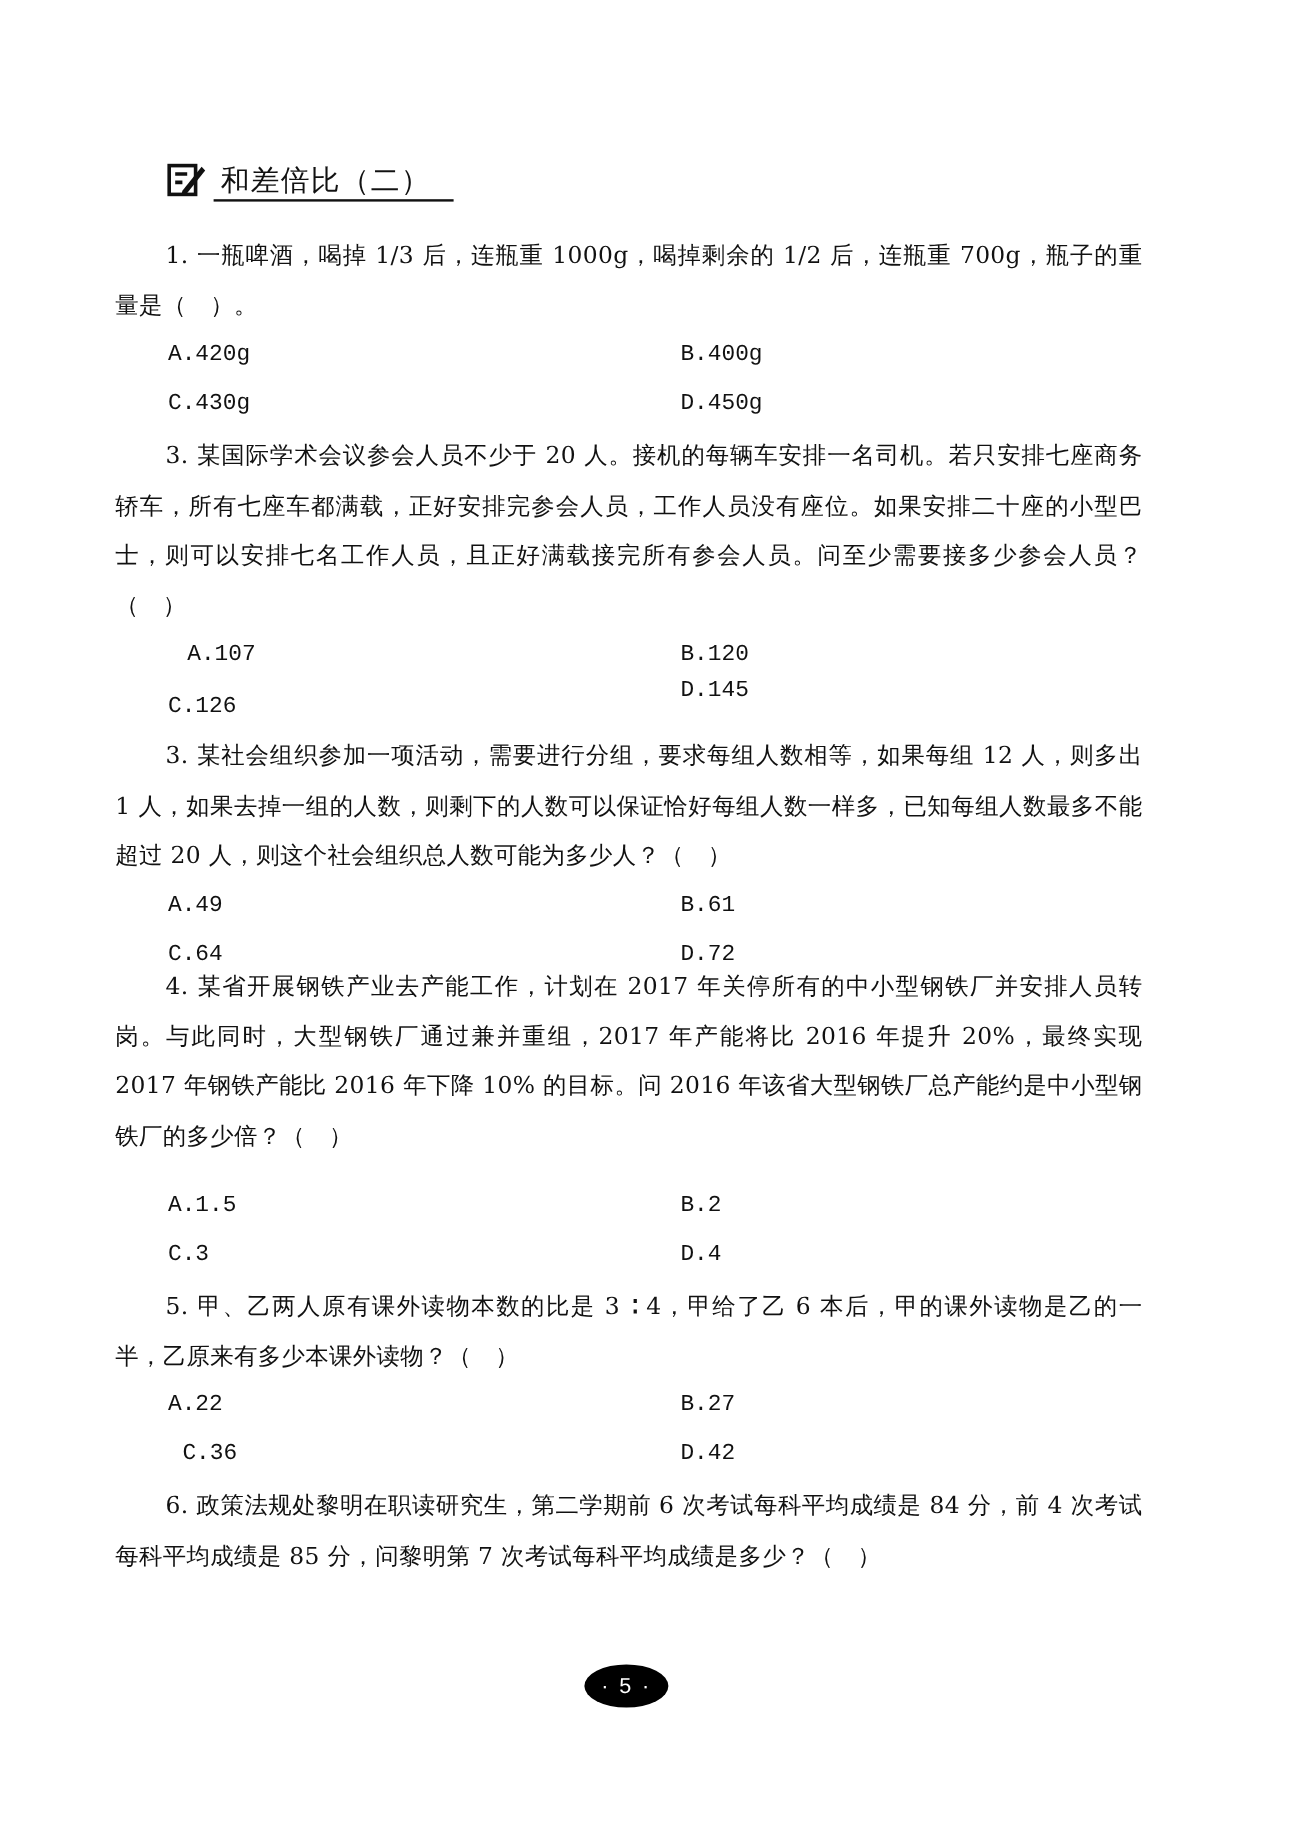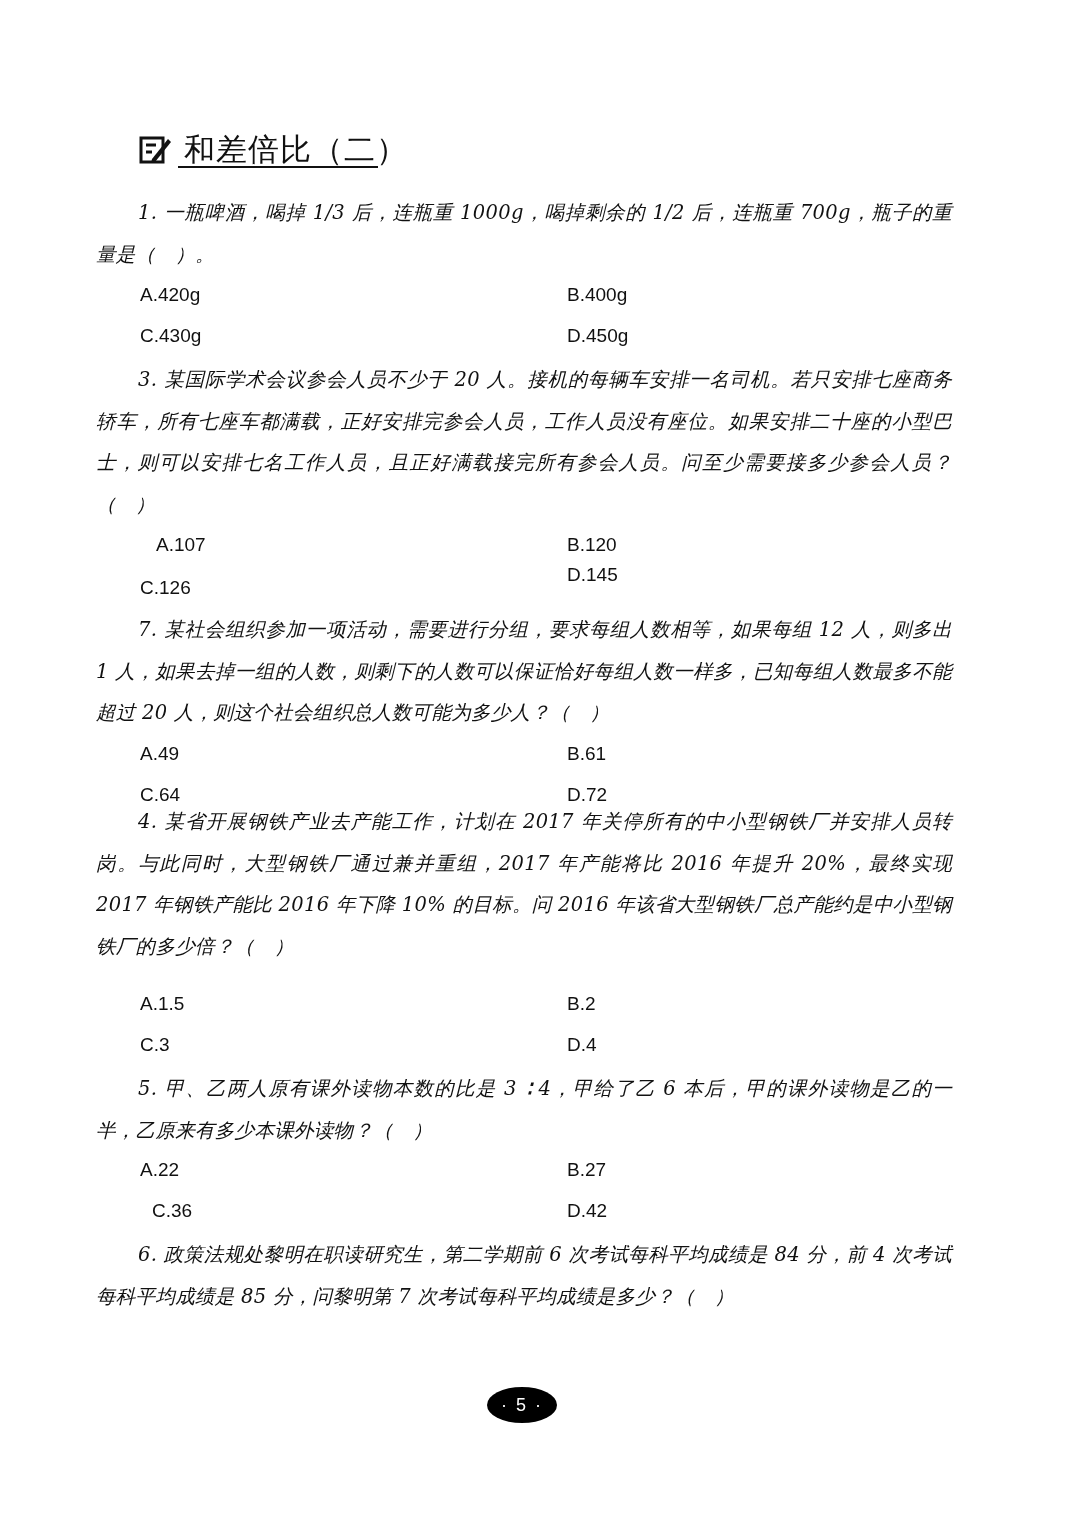--- a/index.html
+++ b/index.html
@@ -7,32 +7,32 @@
       width: 1079px; height: 1522px; position: relative; overflow: hidden;
       font-family: "DejaVu Serif", "Liberation Serif", serif; color: #111;
     }
     .heading {
       position: absolute; left: 138px; top: 130px; height: 40px;
       display: flex; align-items: center;
     }
     .heading-icon { width: 34px; height: 34px; margin-right: 12px; }
     .heading-title {
       font-family: "DejaVu Sans", "Liberation Sans", sans-serif;
-      font-size: 31px; letter-spacing: 1px; color: #111;
+      font-size: 24px; letter-spacing: 1px; color: #111;
     }
     .heading-rule {
       position: absolute; left: 178px; top: 166px; width: 200px; height: 2px; background: #111;
     }
     .question {
       position: absolute; left: 96px; width: 856px;
       font-size: 19.5px; line-height: 41.5px; text-align: justify;
-      text-indent: 42px; letter-spacing: 0.3px; font-style: italic;
+      text-indent: 42px; letter-spacing: 0.3px;
     }
     .options { position: absolute; left: 140px; width: 820px; font-size: 19px; }
-    .opt { position: absolute; white-space: nowrap; font-family: Liberation Sans, sans-serif; }
+    .opt { position: absolute; white-space: nowrap; font-family: Liberation Mono, monospace; }
     .page-badge {
       position: absolute; left: 487px; top: 1387px; width: 70px; height: 36px;
       background: #000; border-radius: 50%; color: #fff;
       font-family: "Liberation Sans", sans-serif; font-size: 18px;
       display: flex; align-items: center; justify-content: center; letter-spacing: 2px;
     }
   </style>
 </head>
 <body>
 
@@ -56,21 +56,21 @@
 </div>
 
 <div class="question" style="top:359px">3. 某国际学术会议参会人员不少于 20 人。接机的每辆车安排一名司机。若只安排七座商务轿车，所有七座车都满载，正好安排完参会人员，工作人员没有座位。如果安排二十座的小型巴士，则可以安排七名工作人员，且正好满载接完所有参会人员。问至少需要接多少参会人员？（　）</div>
 <div class="options" style="top:534px">
   <span class="opt" style="left:16px;top:0">A.107</span>
   <span class="opt" style="left:427px;top:0">B.120</span>
   <span class="opt" style="left:0;top:43px">C.126</span>
   <span class="opt" style="left:427px;top:30px">D.145</span>
 </div>
 
-<div class="question" style="top:609px">7. 某社会组织参加一项活动，需要进行分组，要求每组人数相等，如果每组 12 人，则多出 1 人，如果去掉一组的人数，则剩下的人数可以保证恰好每组人数一样多，已知每组人数最多不能超过 20 人，则这个社会组织总人数可能为多少人？（　）</div>
+<div class="question" style="top:609px">3. 某社会组织参加一项活动，需要进行分组，要求每组人数相等，如果每组 12 人，则多出 1 人，如果去掉一组的人数，则剩下的人数可以保证恰好每组人数一样多，已知每组人数最多不能超过 20 人，则这个社会组织总人数可能为多少人？（　）</div>
 <div class="options" style="top:743px">
   <span class="opt" style="left:0;top:0">A.49</span>
   <span class="opt" style="left:427px;top:0">B.61</span>
   <span class="opt" style="left:0;top:41px">C.64</span>
   <span class="opt" style="left:427px;top:41px">D.72</span>
 </div>
 
 <div class="question" style="top:801px">4. 某省开展钢铁产业去产能工作，计划在 2017 年关停所有的中小型钢铁厂并安排人员转岗。与此同时，大型钢铁厂通过兼并重组，2017 年产能将比 2016 年提升 20%，最终实现 2017 年钢铁产能比 2016 年下降 10% 的目标。问 2016 年该省大型钢铁厂总产能约是中小型钢铁厂的多少倍？（　）</div>
 <div class="options" style="top:993px">
   <span class="opt" style="left:0;top:0">A.1.5</span>

